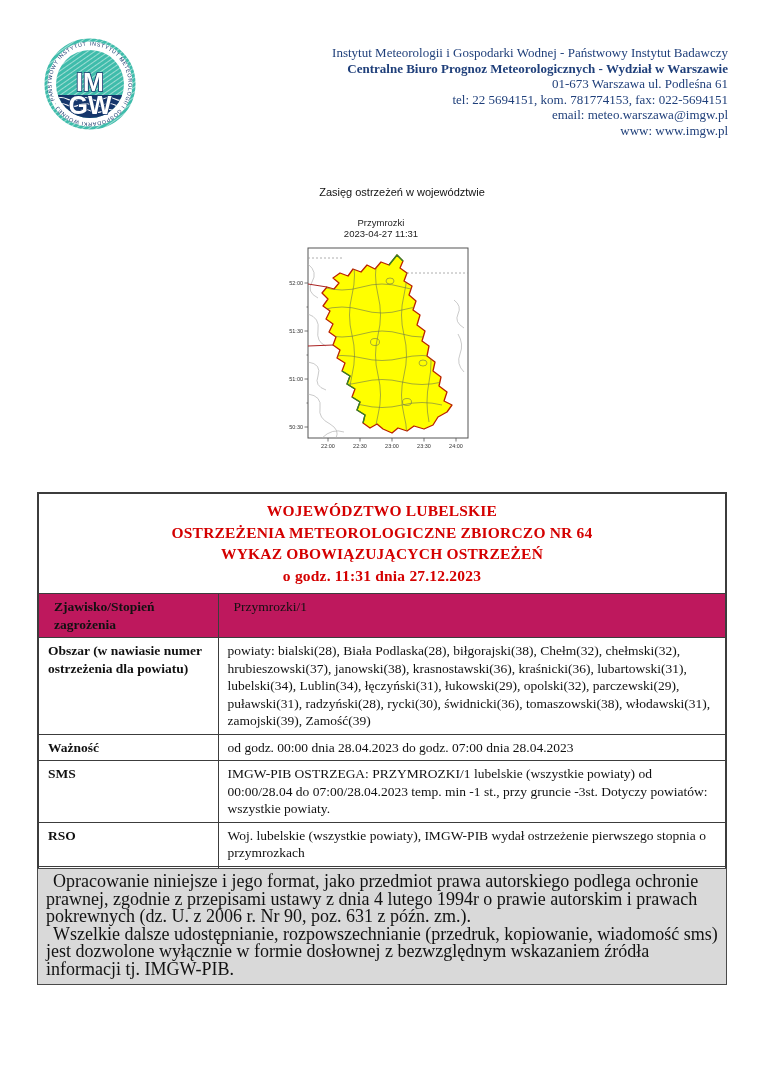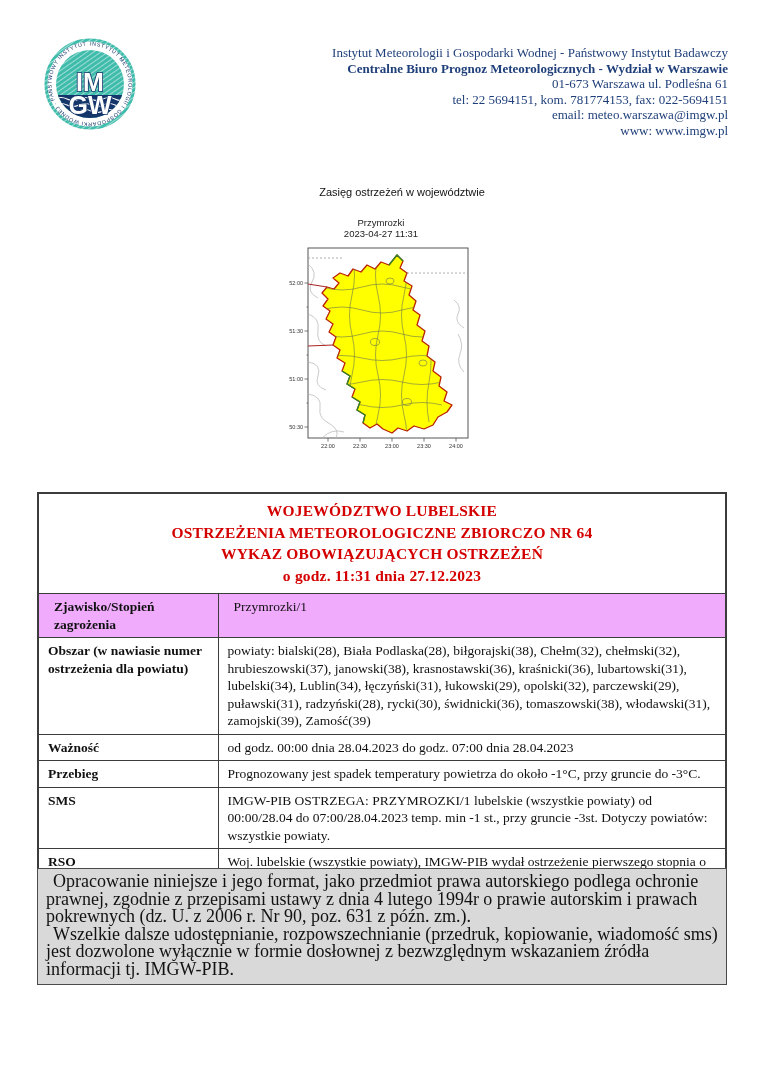--- a/index.html
+++ b/index.html
@@ -46,21 +46,21 @@
   }
   .warning-table td { border: 1px solid #3c3c3c; padding: 4px 9px; vertical-align: top; }
   .warning-table { border: 2px solid #3c3c3c; margin-top: 22px; }
   .title-cell { text-align: center; padding: 6px 4px 7px 4px !important; }
   .title-cell div {
     color: #d40000; font-weight: bold;
     font-size: 15.5px; line-height: 21.5px;
     letter-spacing: .2px;
   }
   .lbl { width: 180px; font-weight: bold; }
-  .row-highlight td { background: #f0abfc; padding-left: 15px; }
+  .row-highlight td { background: #be185d; padding-left: 15px; }
 
   
   .footer-note {
     position: absolute; left: 37px; top: 868px; width: 690px;
     background: #d9d9d9; border: 1px solid #4a4a4a;
     padding: 4px 8px 6px 8px;
     font-size: 18px; line-height: 17.5px; color: #111;
   }
   .footer-note p { text-indent: 7px; }
 </style>
@@ -206,24 +206,20 @@
     </tr>
     <tr>
       <td class="lbl">Obszar (w nawiasie numer ostrzeżenia dla powiatu)</td>
       <td>powiaty: bialski(28), Biała Podlaska(28), biłgorajski(38), Chełm(32), chełmski(32), hrubieszowski(37), janowski(38), krasnostawski(36), kraśnicki(36),  lubartowski(31), lubelski(34), Lublin(34), łęczyński(31), łukowski(29), opolski(32), parczewski(29), puławski(31), radzyński(28), rycki(30), świdnicki(36),  tomaszowski(38), włodawski(31), zamojski(39), Zamość(39)</td>
     </tr>
     <tr>
       <td class="lbl">Ważność</td>
       <td>od godz. 00:00 dnia 28.04.2023 do godz. 07:00 dnia 28.04.2023</td>
     </tr>
     <tr>
-      <td class="lbl">Przebieg</td>
-      <td>Prognozowany jest spadek temperatury powietrza do około -1°C,  przy gruncie do -3°C.</td>
-    </tr>
-    <tr>
       <td class="lbl">SMS</td>
       <td>IMGW-PIB OSTRZEGA: PRZYMROZKI/1 lubelskie (wszystkie powiaty) od 00:00/28.04 do 07:00/28.04.2023 temp. min -1 st., przy gruncie -3st. Dotyczy powiatów: wszystkie powiaty.</td>
     </tr>
     <tr>
       <td class="lbl">RSO</td>
       <td>Woj. lubelskie (wszystkie powiaty), IMGW-PIB wydał ostrzeżenie pierwszego stopnia o przymrozkach</td>
     </tr>
     <tr>
       <td class="lbl">Uwagi</td>
       <td>Brak.</td>

